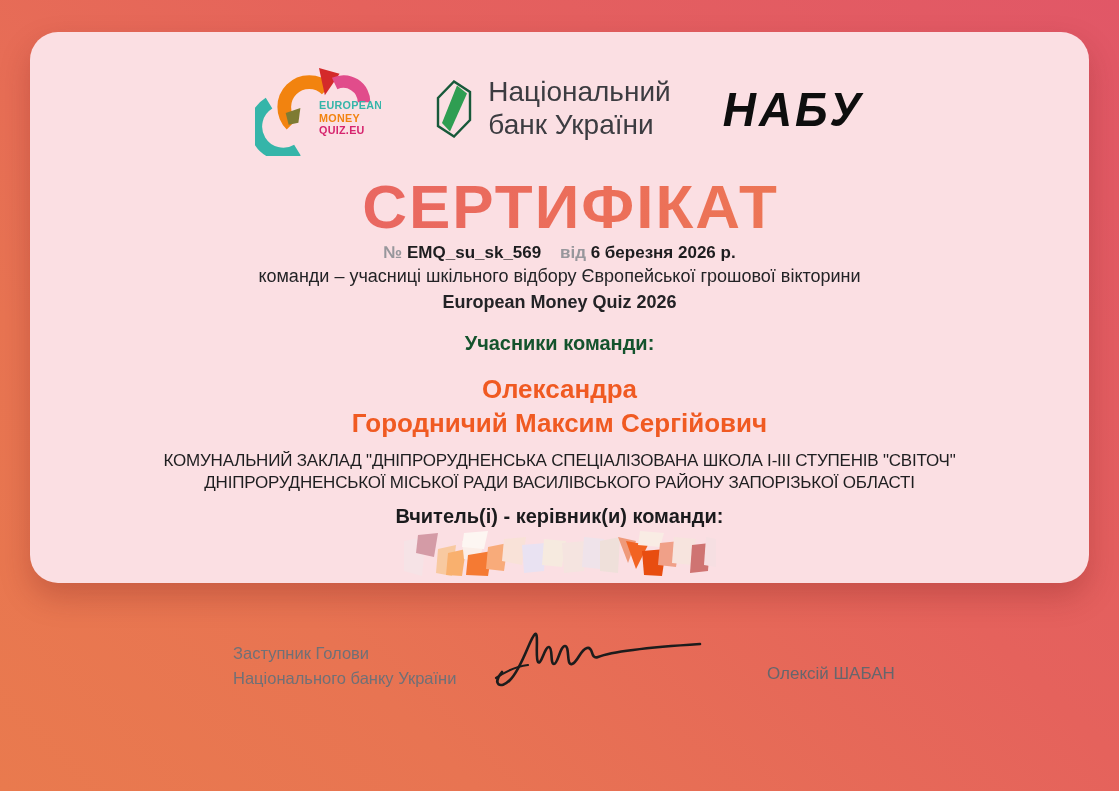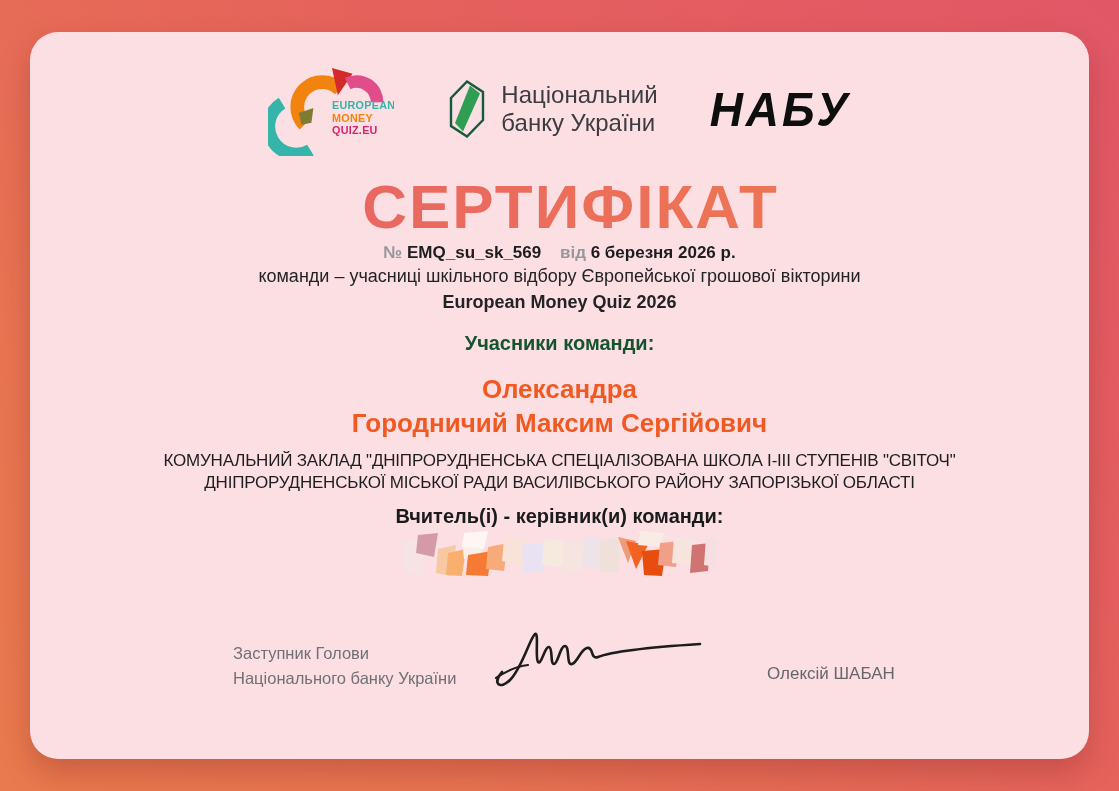--- a/index.html
+++ b/index.html
@@ -2,29 +2,29 @@
 <html><head>
 <meta charset="utf-8">
 <style>
   * { margin:0; padding:0; box-sizing:border-box; }
   body { font-family:"Liberation Sans", sans-serif; }
   .page {
     position:relative; width:1119px; height:791px; overflow:hidden;
     background:linear-gradient(225deg,#e15767 0%,#e5625c 40%,#e87452 75%,#e97a4e 100%);
   }
   .card {
-    position:absolute; left:30px; top:32px; width:1059px; height:727px;
+    position:absolute; left:30px; top:32px; width:1059px; height:551px;
     background:#fbdfe3; border-radius:28px; text-align:center; color:#222;
     box-shadow:0 14px 30px rgba(120,30,30,.28);
   }
   .logos { margin-top:30px; display:flex; justify-content:center; align-items:center; gap:52px; height:94px; }
   .emq-wrap svg { width:126px; height:94px; display:block; }
   .nbu { display:flex; align-items:center; gap:13px; }
   .nbu-emblem svg { width:42px; height:58px; display:block; }
-  .nbu-text { text-align:left; font-size:24px; line-height:1.17; color:#3c3c41; font-weight:500; }
+  .nbu-text { text-align:left; font-size:28px; line-height:1.17; color:#3c3c41; font-weight:500; }
   .nabu { font-size:46px; font-weight:bold; font-style:italic; letter-spacing:3px; color:#0e0e0e; transform:scaleY(1.04); }
   .title {
     margin-top:20px; font-size:62px; font-weight:bold; letter-spacing:2px; line-height:1;
     background:linear-gradient(90deg,#e55d6c 0%,#ec6f59 55%,#ee814e 100%);
     -webkit-background-clip:text; background-clip:text; color:transparent; display:inline-block; width:100%;padding-left:22px;
   }
   .numline { margin-top:5px; font-size:17px; color:#1d1d1f;font-weight:bold; }
   .muted { color:#97979c; }
   .numline .sp { display:inline-block; width:14px; }
   .subtitle { font-size:18px; line-height:1.45; color:#232326; }
@@ -64,21 +64,21 @@
 
       <div class="nbu">
         <span class="nbu-emblem">
           <svg viewBox="0 0 40 58">
             <path d="M20 1.5 L36 12 L36 40 L20 56.5 L4 46 L4 18 Z" stroke="#17593a" stroke-width="2.4" fill="none"></path>
             <path d="M23 5.5 L33 13.5 L16 51.5 L8 43 Z" fill="#2F9E52"></path>
           </svg>
         </span>
         <span class="nbu-text">
           <div>Національний</div>
-          <div>банку України</div>
+          <div>банк України</div>
         </span>
       </div>
 
       <div class="nabu">НАБУ</div>
     </div>
 
     <div class="title">СЕРТИФІКАТ</div>
 
     <div class="numline">
       <span class="muted">№</span>

